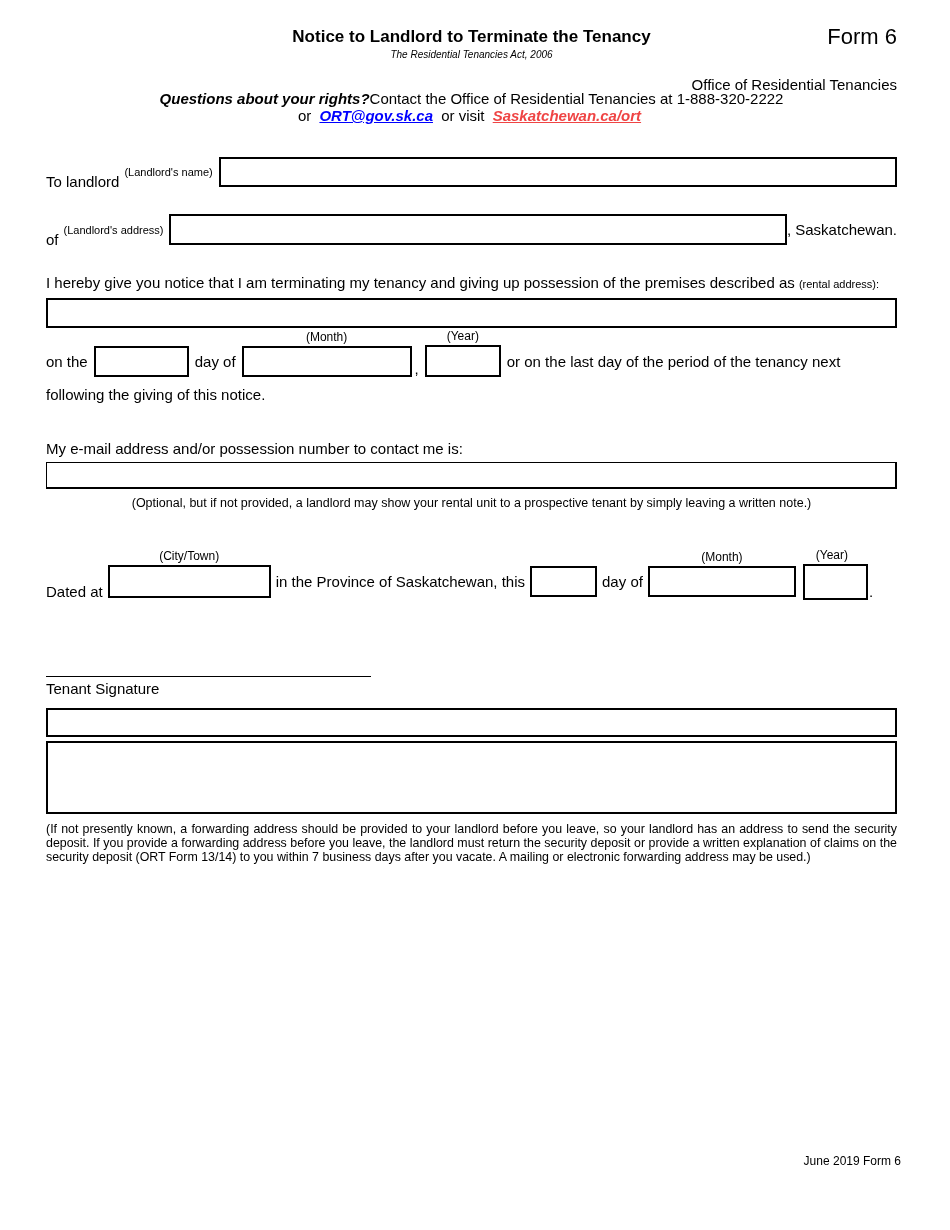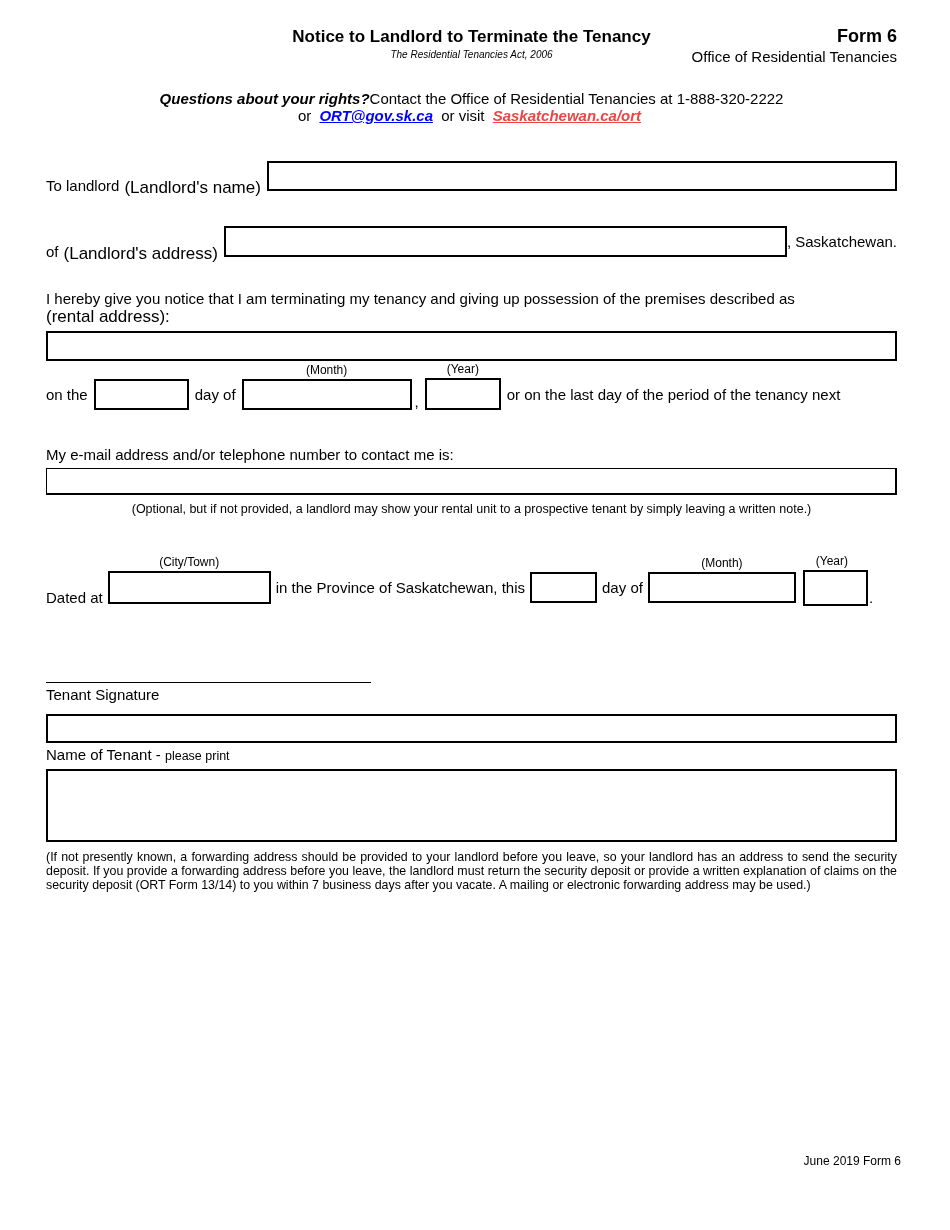--- a/index.html
+++ b/index.html
@@ -15,36 +15,36 @@
     overflow: hidden;
   }
   .content { padding: 26px 53px 0 46px; }
 
   
   .header { position: relative; }
   .header-center { text-align: center; }
   .page-title { font-size: 17px; font-weight: bold; line-height: 21px; }
   .act-subtitle { font-size: 10px; font-style: italic; line-height: 16px; }
   .header-right { position: absolute; right: 0; top: 0; text-align: right; }
-  .form-number { font-size: 18px; font-weight: bold; line-height: 21px; }
-  .office-name { font-size: 15px; line-height: 19px; }
+  .form-number { font-size: 22px; font-weight: normal; line-height: 21px; }
+  .office-name { font-size: 15px; line-height: 19px; margin-top: 28px; }
 
   
   .rights { text-align: center; margin-top: 27px; line-height: 17px; }
   .q-bold { font-weight: bold; font-style: italic; }
   .rights-line2 { text-align: center; line-height: 17px; }
   a.form-link {
     font-weight: bold; font-style: italic; text-decoration: underline;
     margin: 0 4px; cursor: pointer;
   }
 
   
   .row { display: flex; align-items: center; }
   .lbl { white-space: nowrap; margin-top: 20px; }
-  .hint { font-size: 17px; white-space: nowrap; margin-top: 25px; }
+  .hint { font-size: 11px; white-space: nowrap; }
   .box {
     border: 2px solid #000; background: #fff;
     font-family: "Liberation Sans", sans-serif; font-size: 15px;
     padding: 0 6px; outline: none;
   }
   .grow { flex: 1 1 auto; min-width: 0; }
   .labeled-box { position: relative; flex: 0 0 auto; }
   .box-label {
     position: absolute; top: -16px; left: 0; width: 100%;
     text-align: center; font-size: 12px; white-space: nowrap;
@@ -164,22 +164,23 @@
         <span class="box-label">(Month)</span>
         <input class="box box-month1" type="text" value="" style="">
       </span>
       <span class="comma">,</span>
       <span class="labeled-box">
         <span class="box-label">(Year)</span>
         <input class="box box-year1" type="text" value="" style="">
       </span>
       <span class="lbl tail">or on the last day of the period of the tenancy next</span>
     </div>
-
-    <p class="contact-prompt">My e-mail address and/or telephone number to contact me is:</p>
+    <p class="continuation">following the giving of this notice.</p>
+
+    <p class="contact-prompt">My e-mail address and/or possession number to contact me is:</p>
     <input class="box contact-input" type="text" value="" style="">
     <p class="optional-note">(Optional, but if not provided, a landlord may show your rental unit to a prospective tenant by simply leaving a written note.)</p>
 
     <div class="row row-dated">
       <span class="lbl">Dated at</span>
       <span class="labeled-box">
         <span class="box-label">(City/Town)</span>
         <input class="box box-city" type="text" value="" style="">
       </span>
       <span class="lbl mid">in the Province of Saskatchewan, this</span>
@@ -193,24 +194,20 @@
         <span class="box-label">(Year)</span>
         <input class="box box-year2" type="text" value="" style="">
       </span>
       <span class="period">.</span>
     </div>
 
     <div class="sig-line"></div>
     <div class="sig-label">Tenant Signature</div>
 
     <input class="box name-input" type="text" value="" style="">
-    <div class="name-label">
-      <span>Name of Tenant -</span>
-      <span class="small-inline">please print</span>
-    </div>
 
     <textarea class="box fwd-textarea" value="" style=""></textarea>
 
     <p class="fwd-note">(If not presently known, a forwarding address should be provided to your landlord before you leave, so your landlord has an address to send the security deposit. If you provide a forwarding address before you leave, the landlord must return the security deposit or provide a written explanation of claims on the security deposit (ORT Form 13/14) to you within 7 business days after you vacate. A mailing or electronic forwarding address may be used.)</p>
 
   </div>
 
   <div class="footer">June 2019 Form 6</div>
 </div>
 

